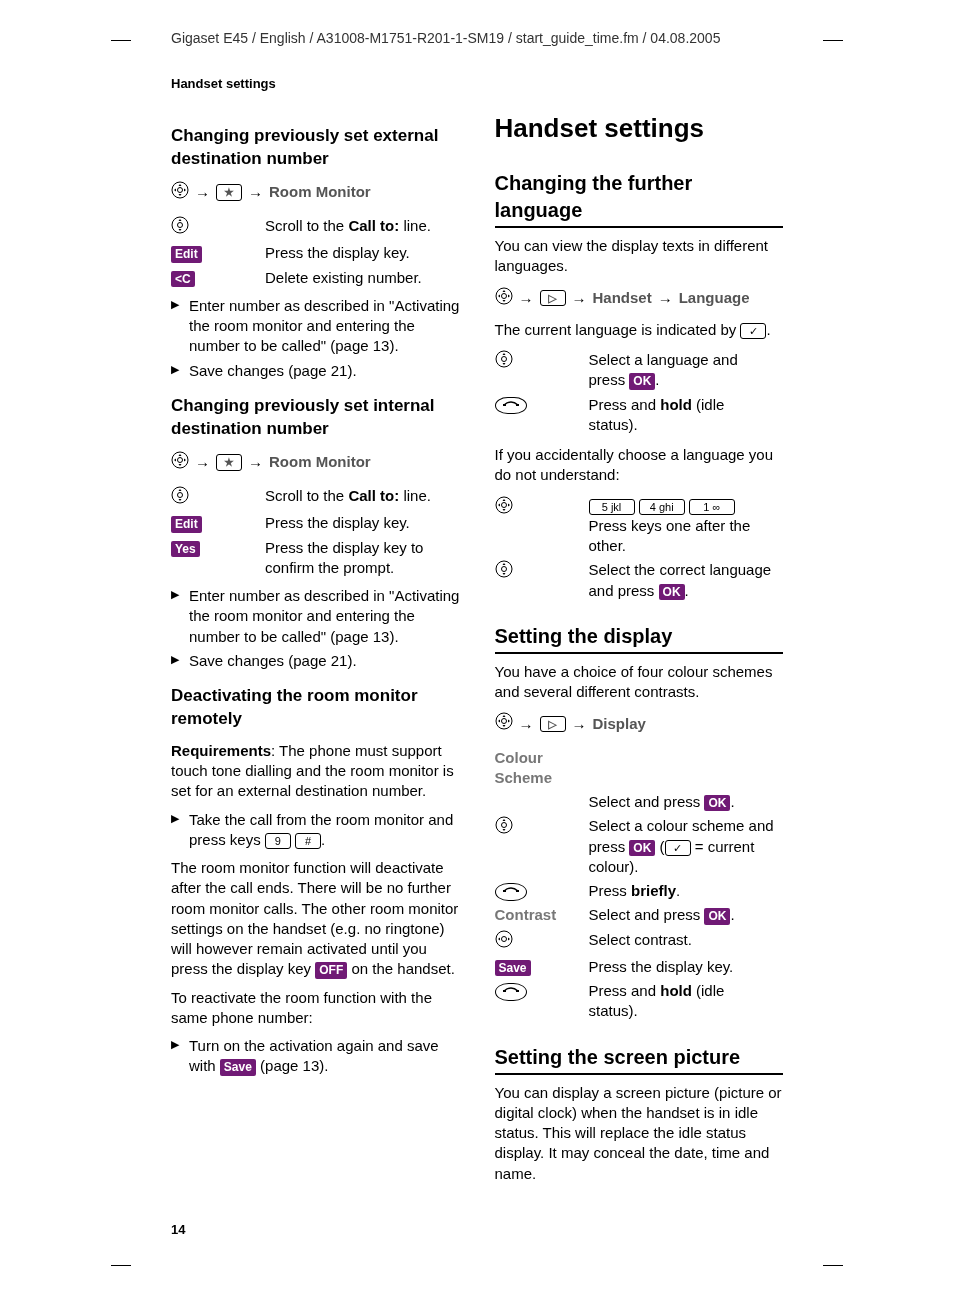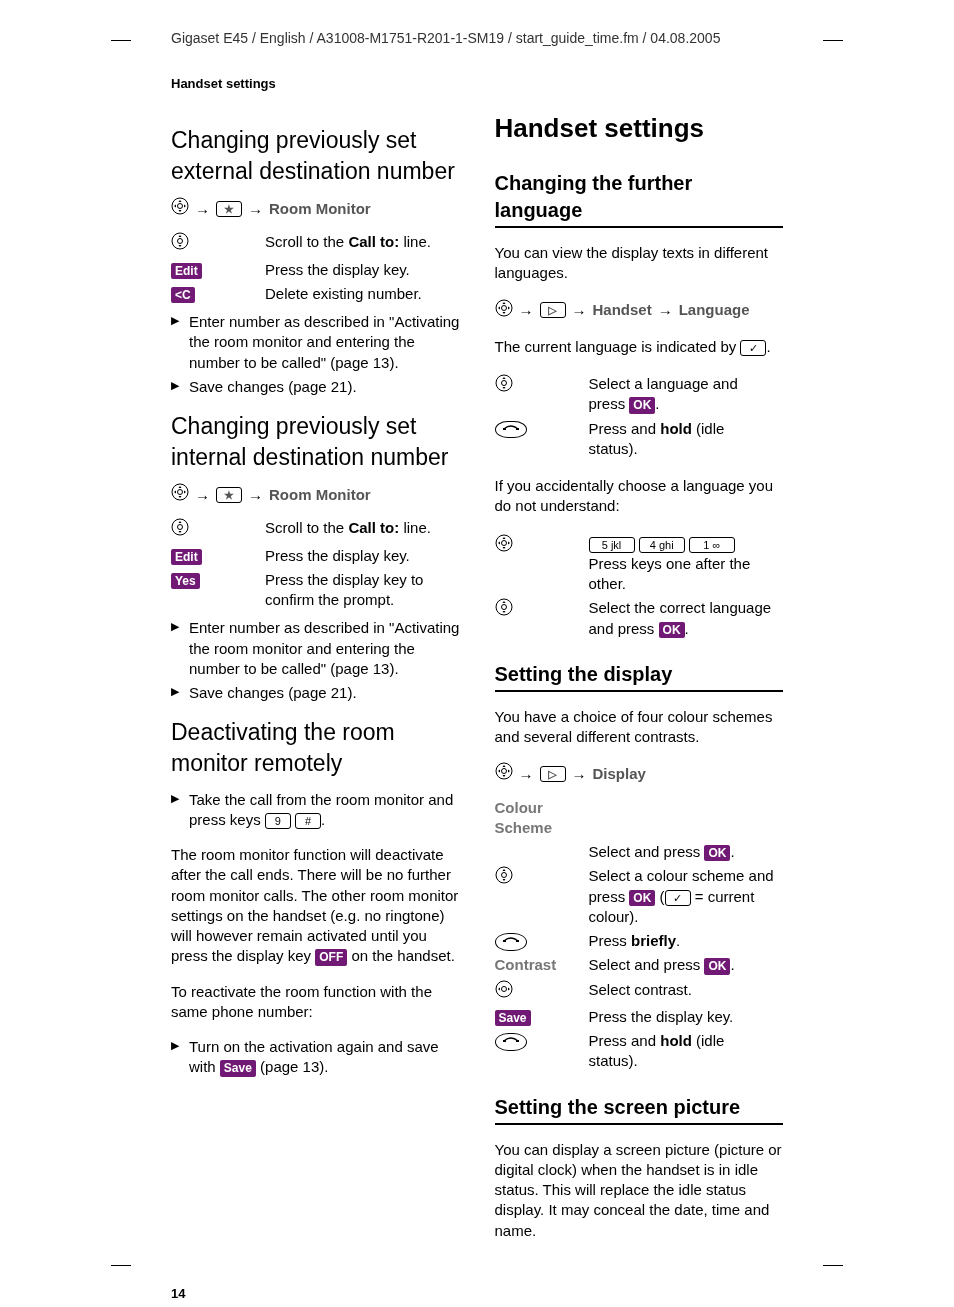--- a/index.html
+++ b/index.html
@@ -3,22 +3,22 @@
 <meta charset="utf-8">
 <style>
   html,body{margin:0;padding:0;background:#fff;color:#000;font-family:Arial,Helvetica,sans-serif}
   .page{width:792px;height:1307px;position:relative;margin:0 auto;box-sizing:border-box;padding:30px 70px 30px 70px}
   .header-line{font-size:14px;color:#333;margin-bottom:30px;padding:0 20px}
   .running-head{font-size:13px;font-weight:bold;margin-bottom:20px;padding:0 20px}
   .columns{display:flex;gap:35px;padding:0 20px}
   .col{flex:1;min-width:0;font-size:15px;line-height:1.35}
   h1{font-size:26px;font-weight:bold;margin:0 0 24px 0}
   h2{font-size:20px;font-weight:bold;margin:20px 0 4px 0;border-bottom:2px solid #000;padding-bottom:2px}
-  h3{font-size:23px;font-weight:normal;margin:14px 0 10px 0}
-  p{margin:15px 0}
+  h3{font-size:17px;font-weight:bold;margin:14px 0 10px 0}
+  p{margin:8px 0}
   .nav-path{margin:10px 0;display:flex;align-items:center;flex-wrap:wrap;gap:6px;color:#555;font-weight:bold}
   .nav-path .sep{color:#000;font-weight:bold}
   .tbl{display:table;border-collapse:collapse;margin:4px 0}
   .row{display:table-row}
   .cell{display:table-cell;vertical-align:top;padding:2px 6px 2px 0}
   .cell:first-child{width:88px}
   .key-black{display:inline-block;background:#701a75;color:#fff;font-size:12px;font-weight:bold;padding:1px 4px;border-radius:2px;line-height:1.2}
   .key-box{display:inline-block;border:1px solid #000;border-radius:3px;font-size:11px;padding:0 4px;line-height:1.3;min-width:16px;text-align:center}
   .key-round{display:inline-block;border:1px solid #000;border-radius:50%/60%;font-size:12px;padding:0 6px;line-height:1.3}
   .bullets{margin:6px 0;padding:0;list-style:none}
@@ -117,20 +117,21 @@
           </div>
       </div>
 
       <ul class="bullets">
         <li>Enter number as described in "Activating the room monitor and entering the number to be called" (page 13).</li>
         <li>Save changes (page 21).</li>
       </ul>
 
       <h3>Deactivating the room monitor remotely</h3>
 
+      <p><b>Requirements</b><span>: The phone must support touch tone dialling and the room monitor is set for an external destination number.</span></p>
 
       <ul class="bullets">
         <li><span>Take the call from the room monitor and press keys </span>
           <span class="key-box">9</span>
           <span class="key-box">#</span><span>.</span></li>
       </ul>
 
       <p><span>The room monitor function will deactivate after the call ends. There will be no further room monitor calls. The other room monitor settings on the handset (e.g. no ringtone) will however remain activated until you press the display key </span><span class="key-black">OFF</span><span> on the handset.</span></p>
 
       <p>To reactivate the room function with the same phone number:</p>

